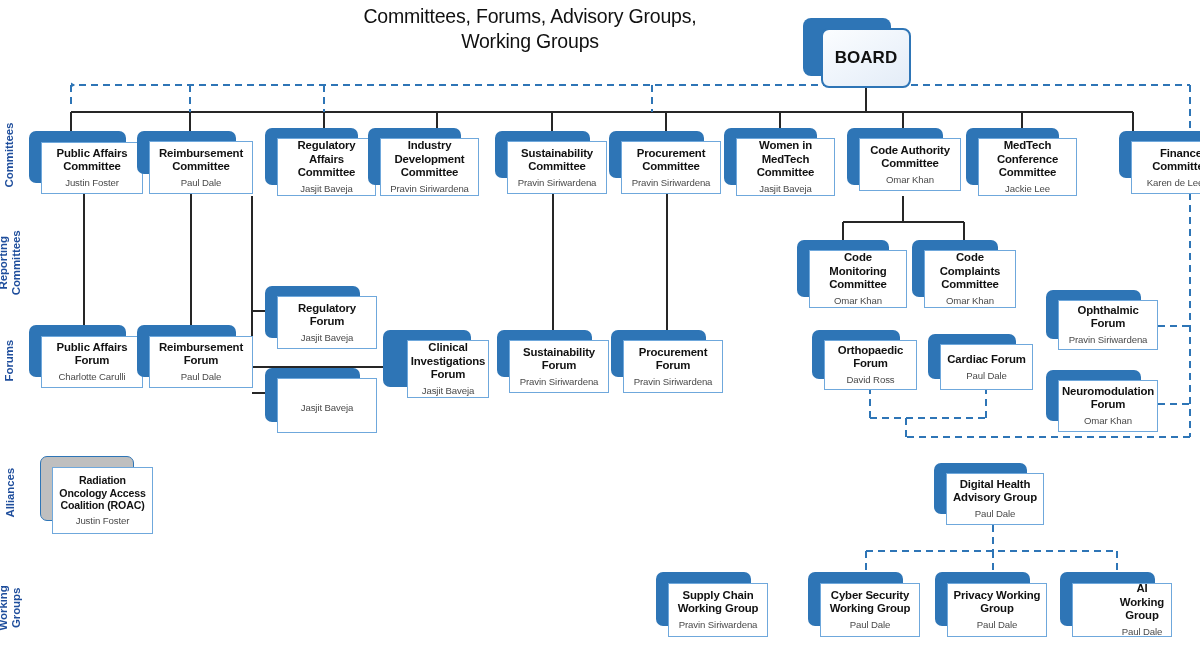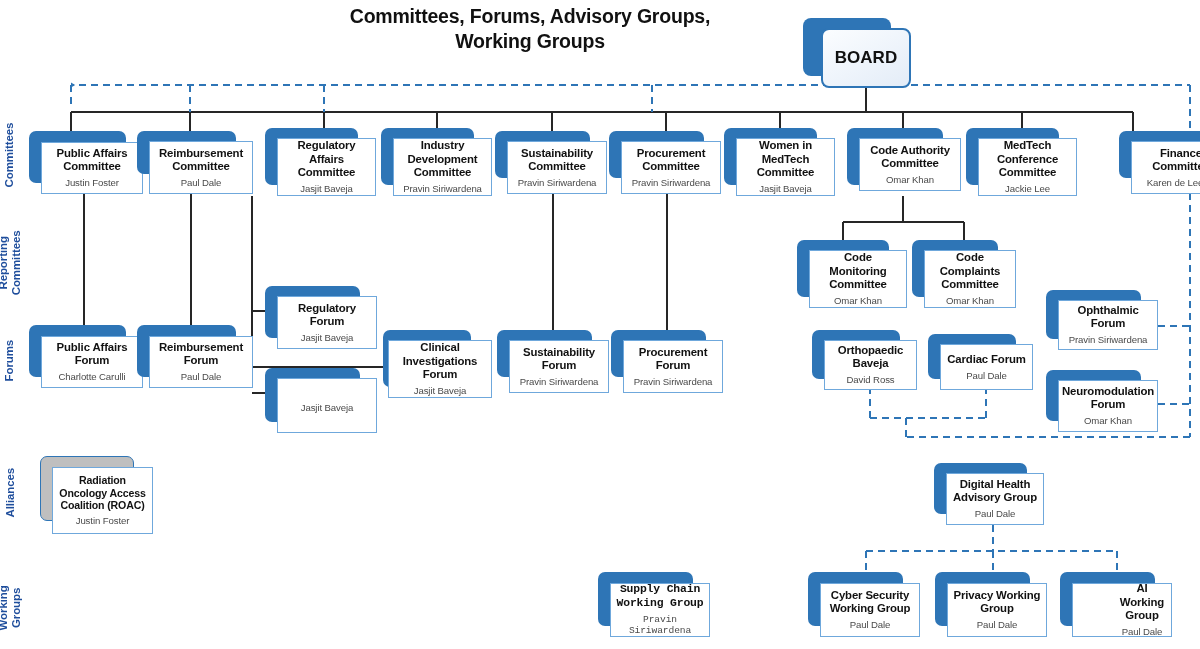--- a/index.html
+++ b/index.html
@@ -10,21 +10,21 @@
     position:relative;overflow:hidden;
     -webkit-font-smoothing:antialiased;
   }
   #stage{position:absolute;left:0;top:0;width:1200px;height:649px;}
 
   
   #chart-title{
     position:absolute;
     left:330px;top:4px;width:400px;
     text-align:center;
-    font-size:19.5px;font-weight:bold;color:#111111;
+    font-size:19.5px;font-weight:normal;color:#111111;
     line-height:1.30;
     letter-spacing:-0.2px;
   }
 
   
   .band-label{
     position:absolute;
     color:#1F4E9C;
     font-weight:bold;
     font-size:11.5px;
@@ -204,21 +204,21 @@
   <div class="node" style="left:265px;top:128px;width:111px;height:68px;">
     <div class="shadow" style="width:93px;height:57px;"></div>
     <div class="card" style="left:12px;top:10px;width:99px;height:58px;">
       <div class="t">Regulatory
 Affairs
 Committee</div>
       <div class="o">Jasjit Baveja</div>
     </div>
   </div>
 
-  <div class="node" style="left:381px;top:128px;width:135px;height:68px;">
+  <div class="node" style="left:368px;top:128px;width:135px;height:68px;">
     <div class="shadow" style="width:93px;height:57px;"></div>
     <div class="card" style="left:12px;top:10px;width:99px;height:58px;">
       <div class="t">Industry
 Development
 Committee</div>
       <div class="o">Pravin Siriwardena</div>
     </div>
   </div>
 
   <div class="node" style="left:495px;top:131px;width:112px;height:58px;">
@@ -326,21 +326,21 @@
 
   <div class="node" style="left:265px;top:368px;width:112px;height:65px;">
     <div class="shadow" style="width:95px;height:54px;"></div>
     <div class="card" style="left:12px;top:10px;width:100px;height:55px;">
       <div class="o">Jasjit Baveja</div>
     </div>
   </div>
 
   <div class="node" style="left:383px;top:330px;width:106px;height:68px;">
     <div class="shadow" style="width:88px;height:57px;"></div>
-    <div class="card" style="left:5px;top:10px;width:104px;height:58px;">
+    <div class="card" style="left:24px;top:10px;width:82px;height:58px;">
       <div class="t">Clinical
 Investigations
 Forum</div>
       <div class="o">Jasjit Baveja</div>
     </div>
   </div>
 
   <div class="node" style="left:497px;top:330px;width:112px;height:58px;">
     <div class="shadow" style="width:95px;height:47px;"></div>
     <div class="card" style="left:12px;top:10px;width:100px;height:53px;">
@@ -356,21 +356,21 @@
       <div class="t">Procurement
 Forum</div>
       <div class="o">Pravin Siriwardena</div>
     </div>
   </div>
 
   <div class="node" style="left:812px;top:330px;width:105px;height:60px;">
     <div class="shadow" style="width:88px;height:49px;"></div>
     <div class="card" style="left:12px;top:10px;width:93px;height:50px;">
       <div class="t">Orthopaedic
-Baveja</div>
+Forum</div>
       <div class="o">David Ross</div>
     </div>
   </div>
 
   <div class="node" style="left:928px;top:334px;width:105px;height:56px;">
     <div class="shadow" style="width:88px;height:45px;"></div>
     <div class="card" style="left:12px;top:10px;width:93px;height:46px;">
       <div class="t">Cardiac Forum</div>
       <div class="o">Paul Dale</div>
     </div>
@@ -406,21 +406,21 @@
 
   <div class="node" style="left:934px;top:463px;width:110px;height:62px;">
     <div class="shadow" style="width:93px;height:51px;"></div>
     <div class="card" style="left:12px;top:10px;width:98px;height:52px;">
       <div class="t">Digital Health
 Advisory Group</div>
       <div class="o">Paul Dale</div>
     </div>
   </div>
 
-  <div class="node" style="left:598px;top:572px;width:112px;height:47px;font-family:Liberation Mono, monospace;">
+  <div class="node" style="left:656px;top:572px;width:112px;height:47px;">
     <div class="shadow" style="width:95px;height:54px;"></div>
     <div class="card" style="left:12px;top:11px;width:100px;height:54px;">
       <div class="t">Supply Chain
 Working Group</div>
       <div class="o">Pravin Siriwardena</div>
     </div>
   </div>
 
   <div class="node" style="left:808px;top:572px;width:112px;height:65px;">
     <div class="shadow" style="width:95px;height:54px;"></div>

